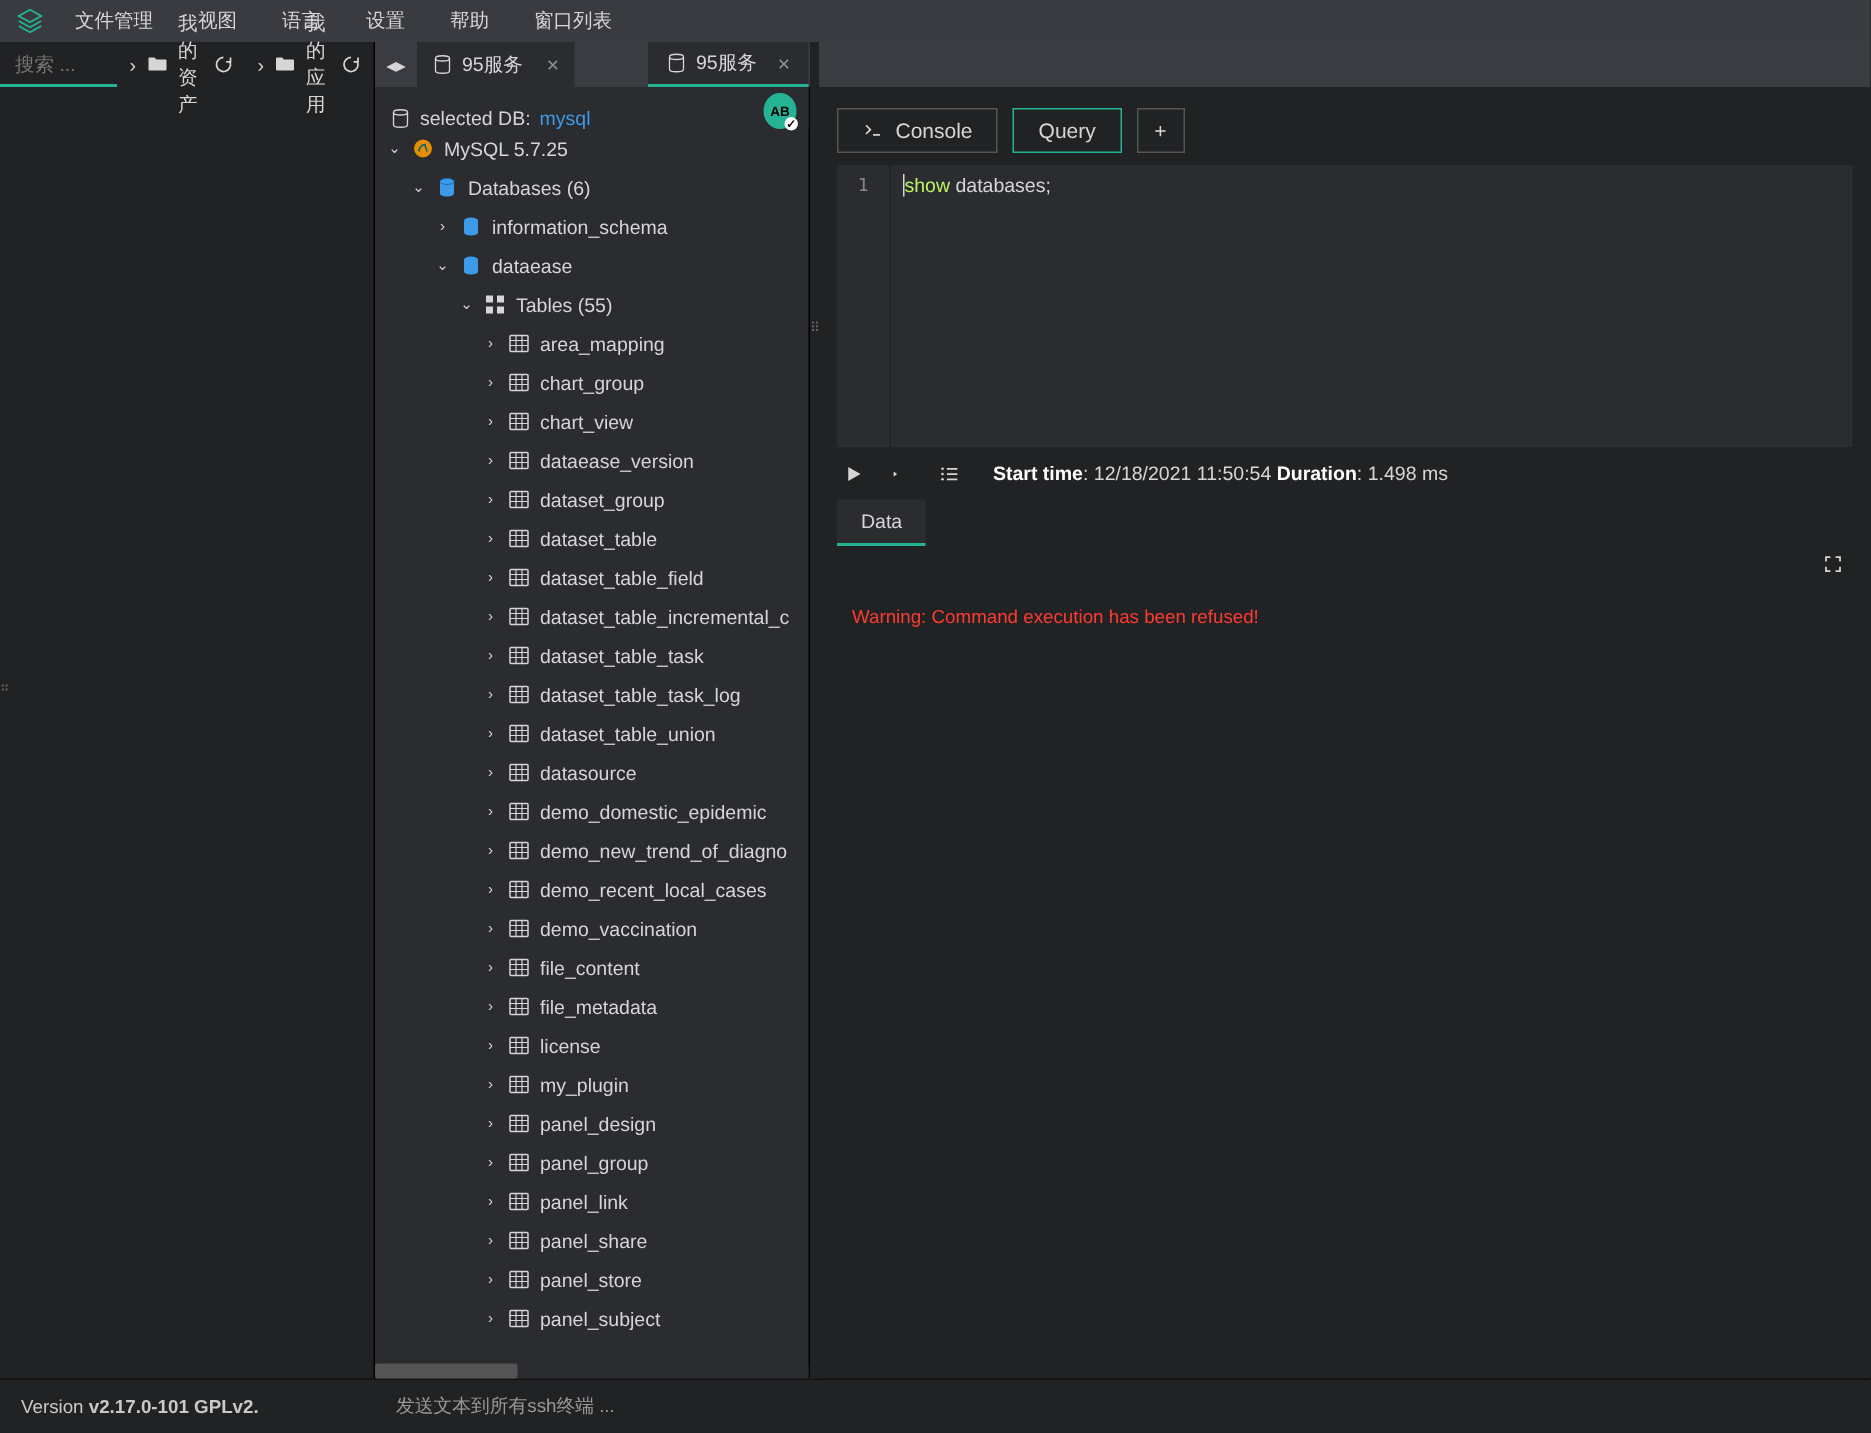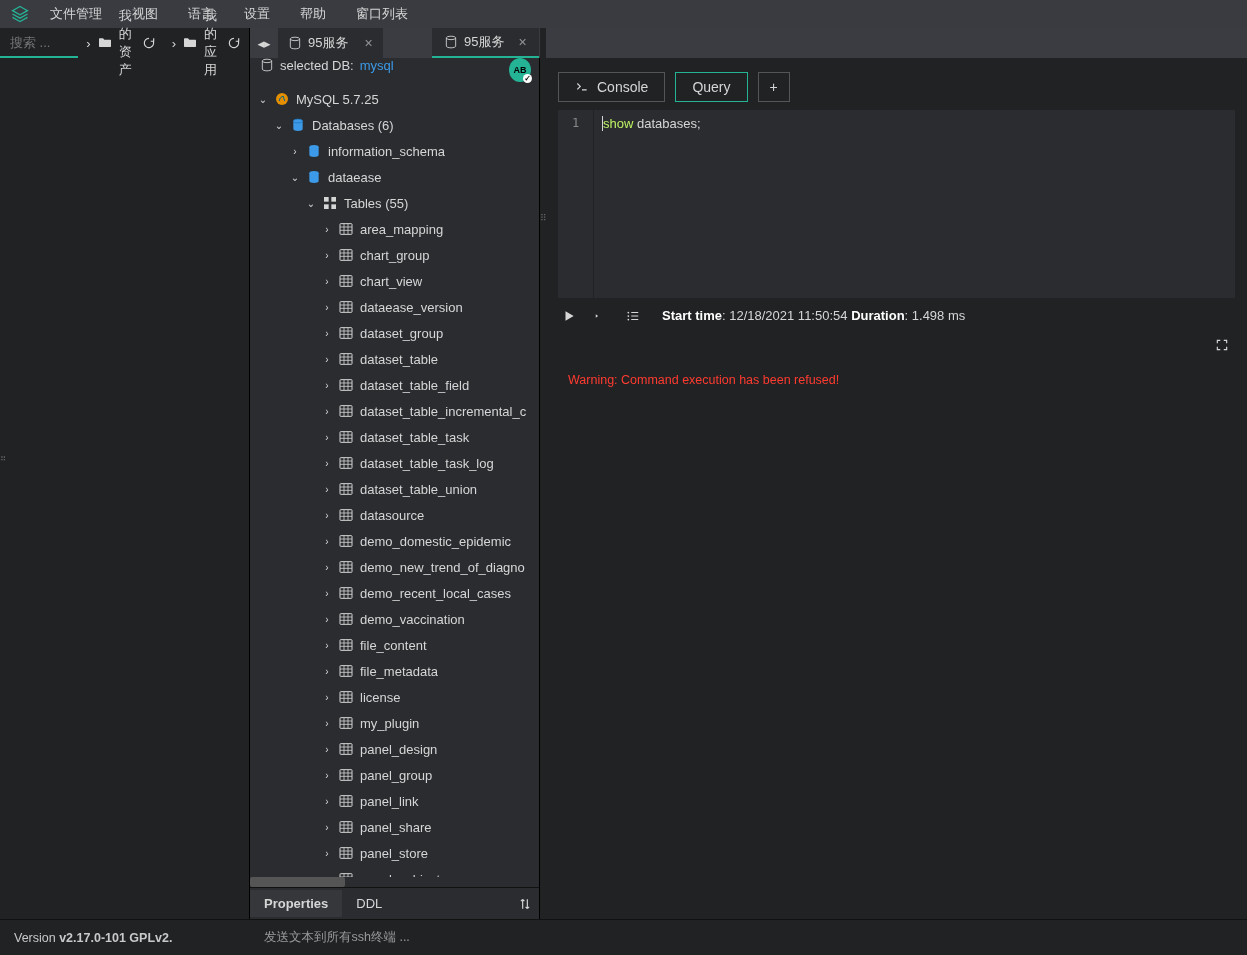--- a/index.html
+++ b/index.html
@@ -21,21 +21,21 @@
   .leftcol .node svg.folder{width:16px;height:16px}
   .leftcol .node .refresh{width:14px;height:14px;margin-left:4px}
   
   
   .dbcol{width:290px;background:#2a2c2f;display:flex;flex-direction:column;border-right:1px solid #000;min-height:0}
   .dbtabs{height:30px;background:#3a3c41;display:flex;align-items:center}
   .dbtabs .collapse{width:28px;height:30px;display:flex;align-items:center;justify-content:center;cursor:pointer;color:#d6d6d6}
   .dbtab{display:flex;align-items:center;gap:6px;padding:0 10px;height:30px;cursor:pointer;position:relative}
   .dbtab.active{background:#2a2c2f}
   .dbtab .x{margin-left:10px;opacity:.6;font-size:14px}
-  .selrow{height:28px;display:flex;align-items:flex-start;padding:0 10px;gap:6px;position:relative;background:#2a2c2f}
+  .selrow{height:28px;display:flex;align-items:flex-end;padding:0 10px;gap:6px;position:relative;background:#2a2c2f}
   .selrow .badge{position:absolute;right:8px;width:22px;height:24px;border-radius:50%;background:#25b396;display:flex;align-items:center;justify-content:center;font-size:9px;font-weight:bold;color:#000}
   .db-tree{flex:1;overflow-y:auto;overflow-x:hidden;padding-bottom:6px;scrollbar-width:thin;scrollbar-color:#555 #2a2c2f}
   .db-tree::-webkit-scrollbar{width:10px;height:10px}
   .db-tree::-webkit-scrollbar-track{background:#2a2c2f}
   .db-tree::-webkit-scrollbar-thumb{background:#555;border-radius:2px}
   .trow{display:flex;align-items:center;height:26px;gap:6px;cursor:pointer;white-space:nowrap;font-size:13px}
   .trow .caret{width:10px;text-align:center;font-size:10px}
   .trow svg.ticon{width:16px;height:16px;flex-shrink:0}
   .horiz-sb{height:10px;background:#2a2c2f;position:relative}
   .horiz-sb .thumb{position:absolute;left:0;top:0;height:10px;width:95px;background:#555;border-radius:2px}
@@ -407,30 +407,20 @@
               <path d="M3 9h18M3 14h18M9 4v16M15 4v16" stroke="#d6d6d6" stroke-width="1.2"></path>
             </svg>
             <span>panel_subject</span>
           </div>
         </div>
     </div>
     <div class="horiz-sb">
         <div class="thumb"></div>
       </div>
 
-    <div class="bottabs">
-      <div class="bottab active">Properties</div>
-      <div class="bottab">DDL</div>
-      <div class="spacer"></div>
-      <div class="sorticon">
-        <svg width="14" height="14" viewBox="0 0 24 24">
-            <path d="M8 4v16M8 4l-3 3M8 4l3 3M16 20V4m0 16l-3-3m3 3l3-3" stroke="#d6d6d6" stroke-width="2" fill="none"></path>
-          </svg>
-      </div>
-    </div>
   </div>
 
   <div class="split">
       <span class="dots">⠿</span>
     </div>
 
   <div class="rightcol">
     <div class="rtabs" style="margin-left:-114px">
       <div class="rtab active">
         <svg width="14" height="14" viewBox="0 0 24 24">
@@ -473,20 +463,24 @@
           <svg width="16" height="14" viewBox="0 0 24 24">
             <circle cx="4" cy="6" r="1.5" fill="#d6d6d6"></circle>
             <circle cx="4" cy="12" r="1.5" fill="#d6d6d6"></circle>
             <circle cx="4" cy="18" r="1.5" fill="#d6d6d6"></circle>
             <path d="M9 6h12M9 12h12M9 18h12" stroke="#d6d6d6" stroke-width="2"></path>
           </svg>
         </div>
       <div style="margin-left:6px"><b>Start time</b><span>: 12/18/2021 11:50:54 </span><b>Duration</b><span>: 1.498 ms</span></div>
     </div>
 
+    <div class="resulttabs">
+      <div class="rtab2">Data</div>
+      <div style="flex:1"></div>
+    </div>
     <div class="resultpane">
       <div class="fs"><svg width="14" height="14" viewBox="0 0 24 24">
             <path d="M4 9V4h5M20 9V4h-5M4 15v5h5M20 15v5h-5" stroke="#d6d6d6" stroke-width="2" fill="none"></path>
           </svg></div>
       <br>
       <div>Warning: Command execution has been refused!</div>
     </div>
   </div>
 </div>
 

